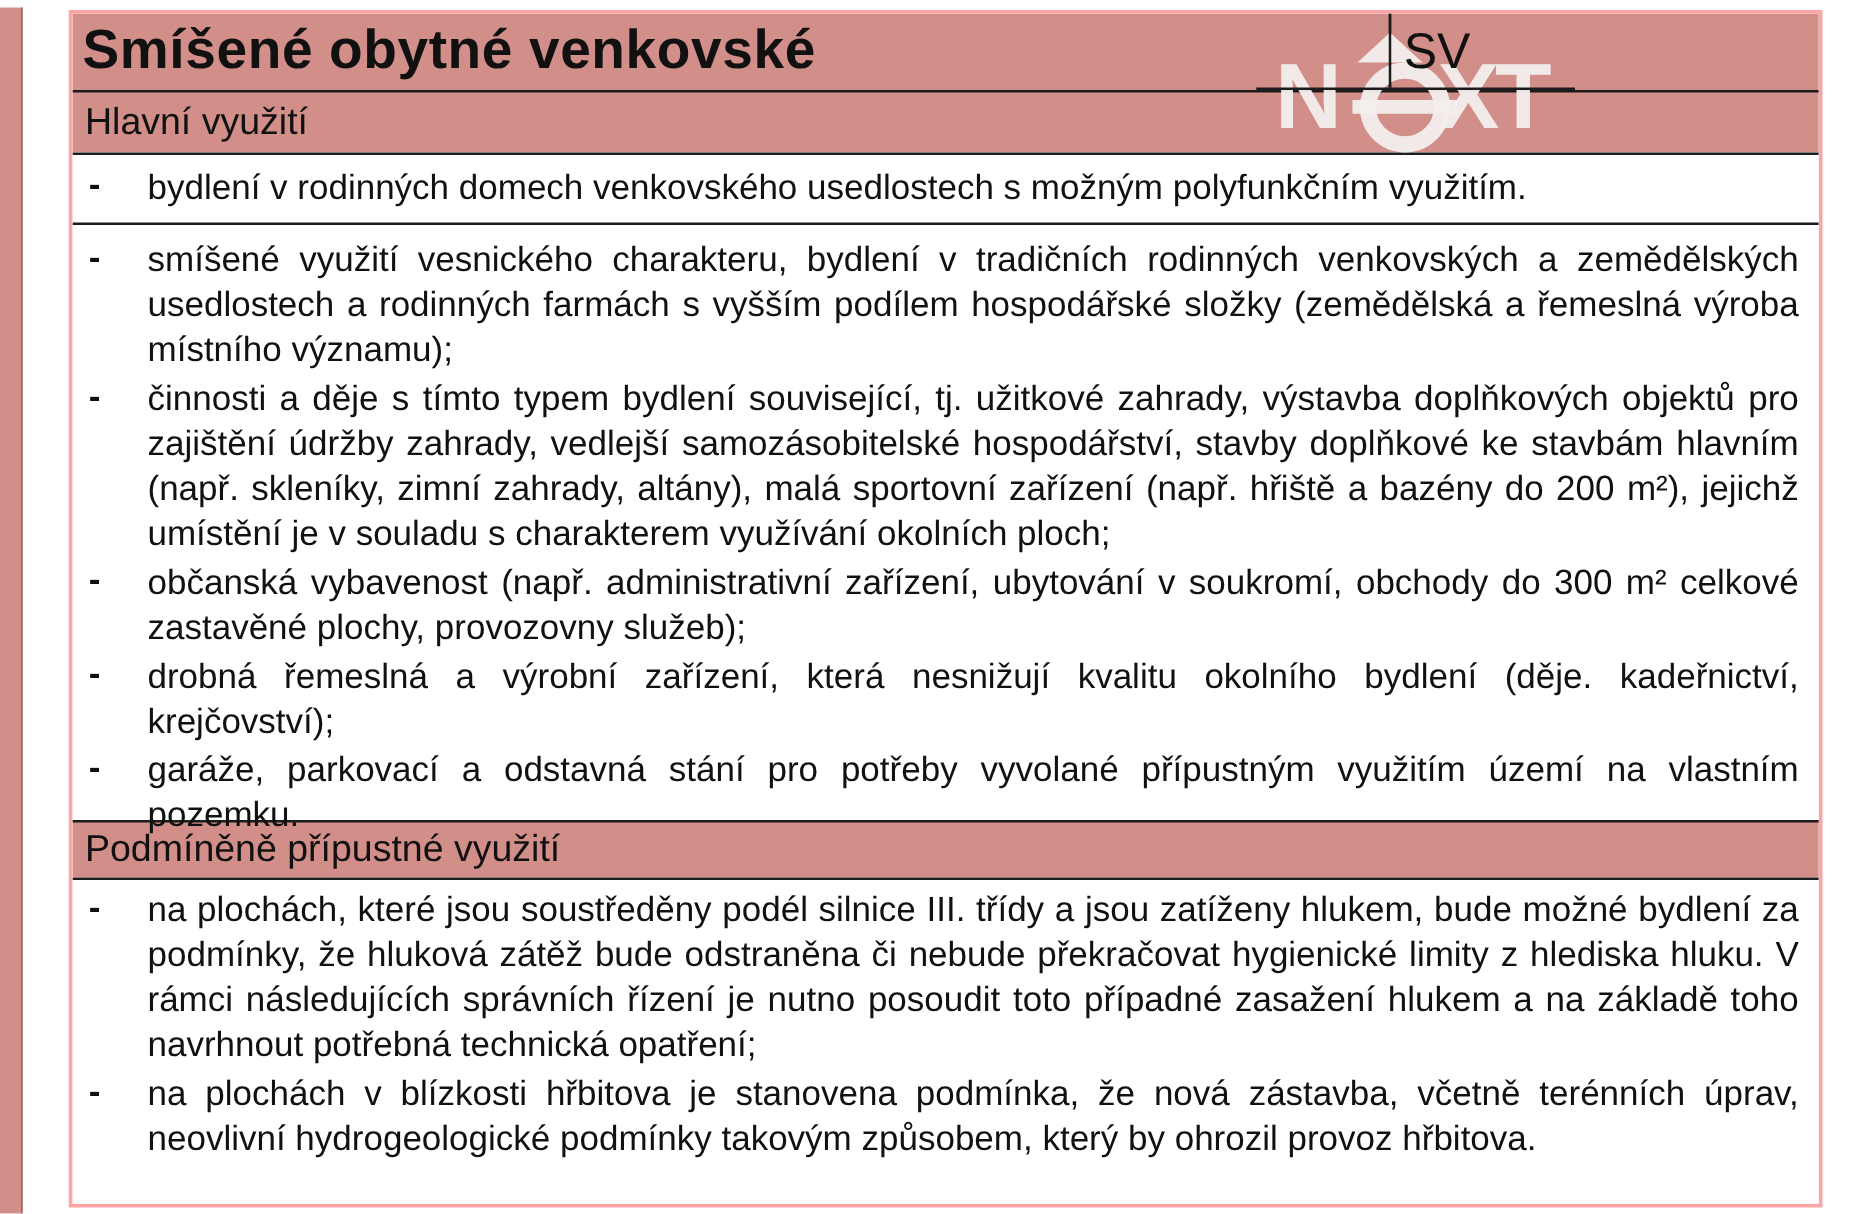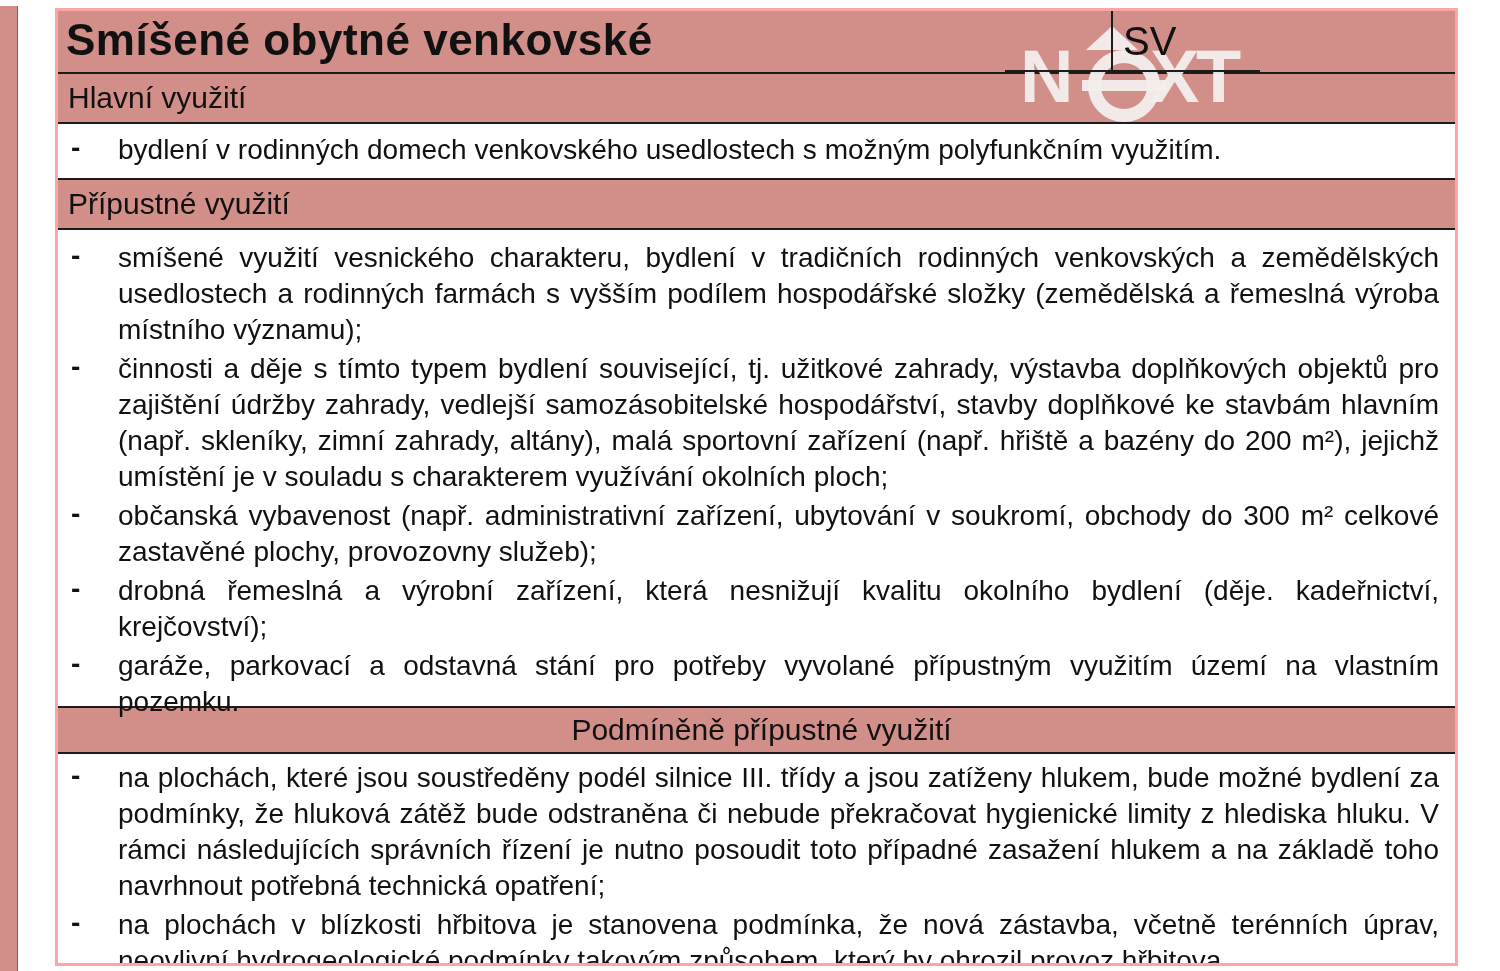--- a/index.html
+++ b/index.html
@@ -18,21 +18,21 @@
   }
   .trow { box-sizing:border-box; flex:0 0 auto; }
   .trow + .trow { border-top:2px solid #1c1c1c; }
 
   .title-row { height:61px; display:flex; background:#d28f8a; }
   .title-cell { flex:1; padding:4px 0 0 8px; font-size:44px; font-weight:bold; letter-spacing:0.5px; }
   .code-cell { width:344px; border-left:2px solid #1c1c1c; box-sizing:border-box; padding:8px 0 0 10px; font-size:40px; font-weight:normal; }
   .code-cell span { position:relative; z-index:8; }
 
   .sec-head { background:#d28f8a; display:flex; align-items:center; padding-left:10px; font-size:30px; }
-  .h50 { height:50px; } .h46 { height:46px;justify-content:center; }
+  .h50 { height:50px; } .h46 { height:46px; }
 
   .body-row { background:#ffffff; }
   .body-row.b1 { height:56px; padding-top:8px; }
   .body-row.b2 { height:478px; padding-top:10px; }
   .body-row.b3 { flex:1 1 auto; padding-top:6px; }
 
   .item { position:relative; padding:0 16px 0 60px; font-size:28px; line-height:36px; text-align:justify; }
   .item + .item { margin-top:3px; }
   .dash { position:absolute; left:13px; top:-2px; font-weight:bold; }
   .itext { display:block; }
@@ -79,23 +79,20 @@
       <span>Hlavní využití</span>
     </div>
 
     <div class="trow body-row b1">
       <div class="item">
         <span class="dash">-</span>
         <span class="itext">bydlení v rodinných domech venkovského usedlostech s možným polyfunkčním využitím.</span>
       </div>
     </div>
 
-    <div class="trow sec-head h50">
-      <span>Přípustné využití</span>
-    </div>
 
     <div class="trow body-row b2">
       <div class="item">
         <span class="dash">-</span>
         <span class="itext">smíšené využití vesnického charakteru, bydlení v tradičních rodinných venkovských a zemědělských usedlostech a rodinných farmách s vyšším podílem hospodářské složky (zemědělská a řemeslná výroba místního významu);</span>
       </div>
       <div class="item">
         <span class="dash">-</span>
         <span class="itext">činnosti a děje s tímto typem bydlení související, tj. užitkové zahrady, výstavba doplňkových objektů pro zajištění údržby zahrady, vedlejší samozásobitelské hospodářství, stavby doplňkové ke stavbám hlavním (např. skleníky, zimní zahrady, altány), malá sportovní zařízení (např. hřiště a bazény do 200 m²), jejichž umístění je v souladu s charakterem využívání okolních ploch;</span>
       </div>

